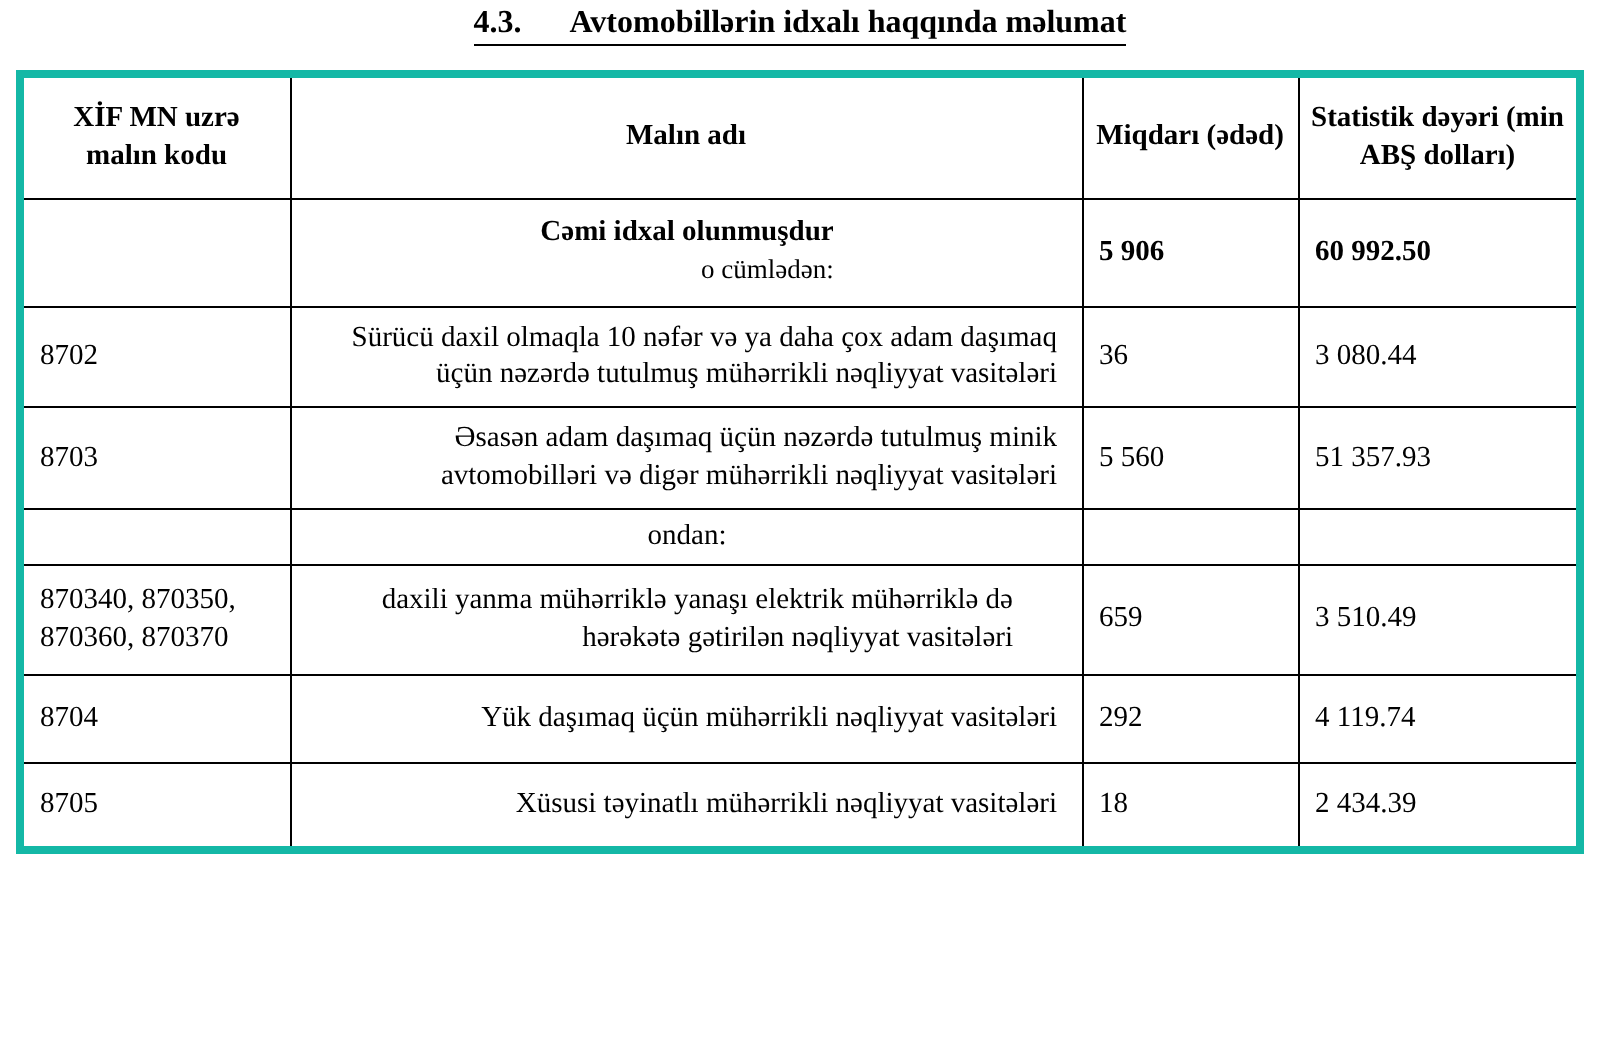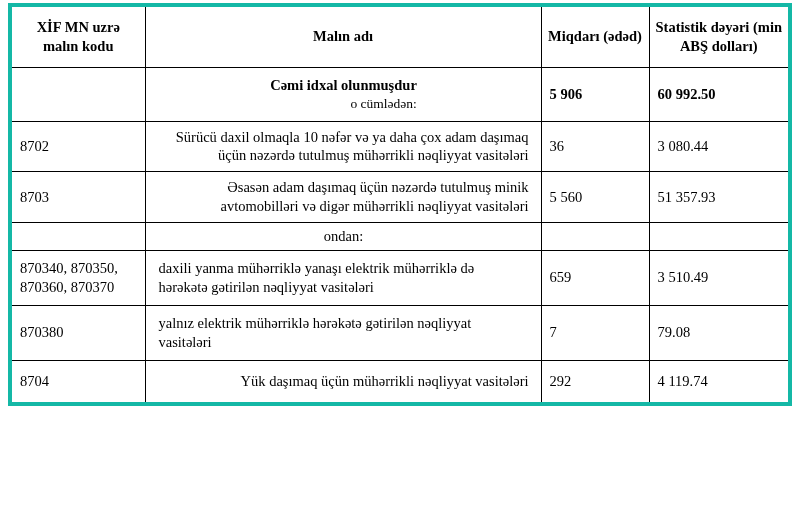--- a/index.html
+++ b/index.html
@@ -64,29 +64,32 @@
   .total-note {
     font-weight: normal;
     font-size: 13.5px;
     padding-left: 8px;
   }
 
   tr.row-group td { height: 28px; padding-top: 3px; padding-bottom: 3px; margin-left: 40px; }
   tr.row-group td.name { text-align: center; font-weight: normal; }
 
   tr.row-subitem td { height: 55px; }
-  tr.row-subitem td.name { text-align: left; padding-right: 34px; }
+  tr.row-subitem td.name { text-align: right; padding-right: 34px; }
 
   tr.row-item td { height: 44px; }
 </style>
 </head>
 <body>
 
 <div class="page">
 
+  <div class="title">
+    <span class="title-underline"><span>4.3.</span><span class="title-gap"></span><span>Avtomobillərin idxalı haqqında məlumat</span></span>
+  </div>
 
   <table class="import-table">
     <colgroup>
       <col class="c-code">
       <col class="c-name">
       <col class="c-qty">
       <col class="c-value">
     </colgroup>
     <thead>
       <tr>
@@ -120,28 +123,28 @@
           <td class="name">ondan:</td>
           <td class="qty"></td>
           <td class="value"></td>
         </tr>
         <tr class="row-subitem">
           <td class="code">870340, 870350, 870360, 870370</td>
           <td class="name">daxili yanma mühərriklə yanaşı elektrik mühərriklə də hərəkətə gətirilən nəqliyyat vasitələri</td>
           <td class="qty">659</td>
           <td class="value">3 510.49</td>
         </tr>
-        <tr class="row-subitem">
-          <td class="code">870380</td>
-          <td class="name">yalnız elektrik mühərriklə hərəkətə gətirilən nəqliyyat vasitələri</td>
-          <td class="qty">7</td>
-          <td class="value">79.08</td>
-        </tr>
         <tr class="row-item">
           <td class="code">8704</td>
           <td class="name">Yük daşımaq üçün mühərrikli nəqliyyat vasitələri</td>
           <td class="qty">292</td>
           <td class="value">4 119.74</td>
+        </tr>
+        <tr class="row-item">
+          <td class="code">8705</td>
+          <td class="name">Xüsusi təyinatlı mühərrikli nəqliyyat vasitələri</td>
+          <td class="qty">18</td>
+          <td class="value">2 434.39</td>
         </tr>
       </tbody>
   </table>
 
 </div>
 
 </body></html>

